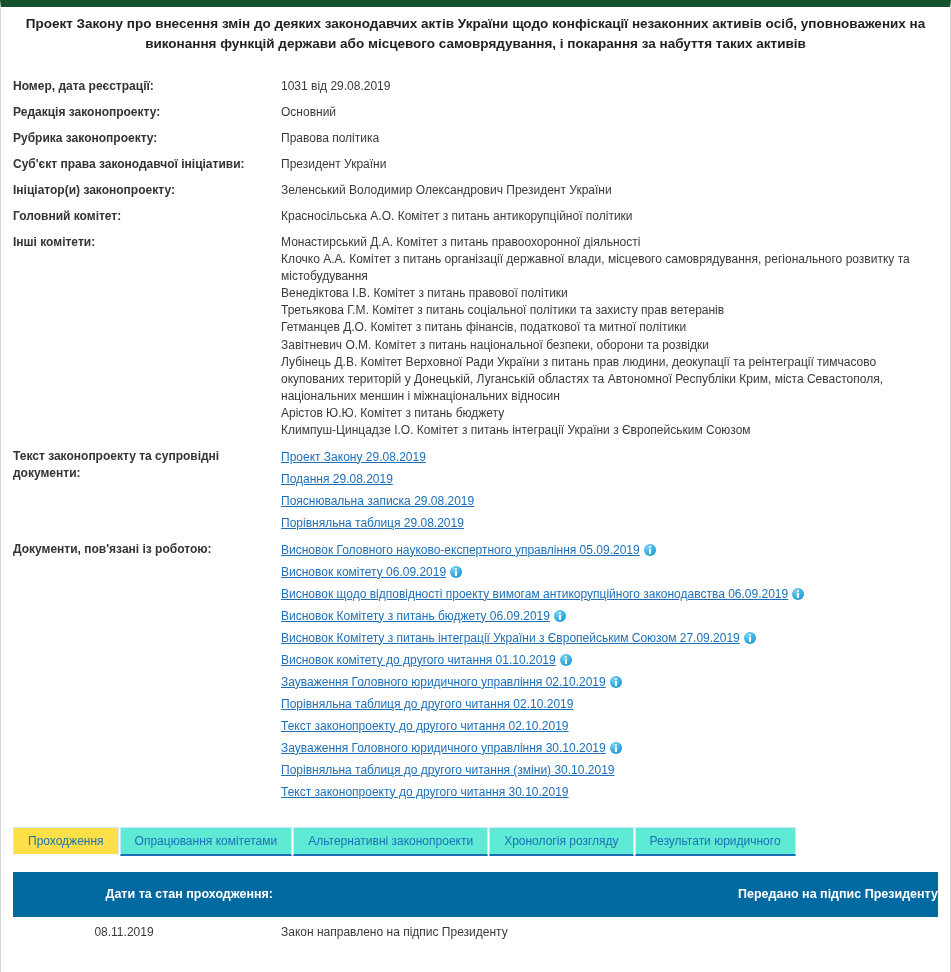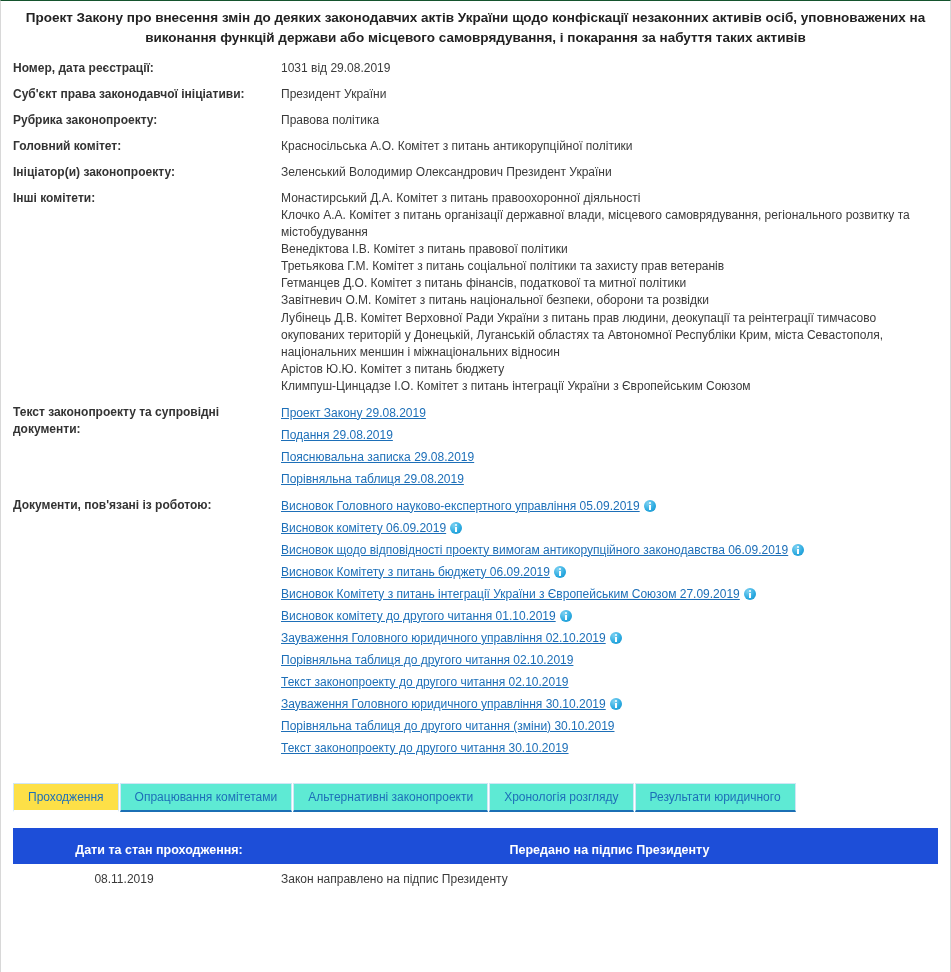--- a/index.html
+++ b/index.html
@@ -13,42 +13,42 @@
     overflow: hidden;
     font-family: "Liberation Sans", sans-serif;
     font-size: 12px;
     color: #333333;
   }
   .page {
     width: 951px;
     height: 972px;
     position: relative;
     box-sizing: border-box;
-    border-top: 1px solid #14532d;
+    border-top: 7px solid #14532d;
     border-left: 1px solid #d8d8d8;
     border-right: 1px solid #d8d8d8;
     background: #ffffff;
   }
 
   
   .doc-title {
     font-size: 13.5px;
     font-weight: bold;
     color: #222222;
     text-align: center;
     line-height: 1.45;
     padding: 7px 12px 0 12px;
     margin: 0;
   }
 
   
   .info-table {
     width: 100%;
     border-collapse: collapse;
-    margin-top: 13px;
+    margin-top: 25px;
   }
   .info-table td {
     vertical-align: top;
     padding: 0 0 9px 0;
     font-size: 12px;
     line-height: 1.42;
   }
   .info-label {
     width: 268px;
     padding-left: 12px !important;
@@ -141,26 +141,26 @@
   
   .status-wrap {
     margin: 16px 12px 0 12px;
   }
   .status-table {
     width: 100%;
     border-collapse: collapse;
     table-layout: fixed;
   }
   .status-table thead th {
-    background: #1d4ed8;
+    background: #0369a1;
     color: #ffffff;
     font-size: 12.5px;
     font-weight: bold;
-    text-align: center;
-    padding: 14px 0 5px 0;
+    text-align: right;
+    padding: 14px 0 14px 0;
     height: 17px;
   }
   .status-table thead th.th-date {
     width: 228px;
     padding-left: 32px;
   }
   .status-table thead th.th-state {
     padding-left: 8px;
   }
   .status-table tbody td {
@@ -185,34 +185,38 @@
 
   <h1 class="doc-title">Проект Закону про внесення змін до деяких законодавчих актів України щодо конфіскації незаконних активів осіб, уповноважених на виконання функцій держави або місцевого самоврядування, і покарання за набуття таких активів</h1>
 
   <table class="info-table">
     <tbody>
       <tr>
         <td class="info-label">Номер, дата реєстрації:</td>
         <td class="info-value">1031 від 29.08.2019</td>
       </tr>
       <tr>
+        <td class="info-label">Редакція законопроекту:</td>
+        <td class="info-value">Основний</td>
+      </tr>
+      <tr>
+        <td class="info-label">Рубрика законопроекту:</td>
+        <td class="info-value">Правова політика</td>
+      </tr>
+      <tr>
         <td class="info-label">Суб'єкт права законодавчої ініціативи:</td>
         <td class="info-value">Президент України</td>
       </tr>
       <tr>
-        <td class="info-label">Рубрика законопроекту:</td>
-        <td class="info-value">Правова політика</td>
+        <td class="info-label">Ініціатор(и) законопроекту:</td>
+        <td class="info-value">Зеленський Володимир Олександрович Президент України</td>
       </tr>
       <tr>
         <td class="info-label">Головний комітет:</td>
         <td class="info-value">Красносільська А.О. Комітет з питань антикорупційної політики</td>
-      </tr>
-      <tr>
-        <td class="info-label">Ініціатор(и) законопроекту:</td>
-        <td class="info-value">Зеленський Володимир Олександрович Президент України</td>
       </tr>
       <tr>
         <td class="info-label">Інші комітети:</td>
         <td class="info-value" id="other-committees">
             <span class="vline">Монастирський Д.А. Комітет з питань правоохоронної діяльності</span>
             <span class="vline">Клочко А.А. Комітет з питань організації державної влади, місцевого самоврядування, регіонального розвитку та містобудування</span>
             <span class="vline">Венедіктова І.В. Комітет з питань правової політики</span>
             <span class="vline">Третьякова Г.М. Комітет з питань соціальної політики та захисту прав ветеранів</span>
             <span class="vline">Гетманцев Д.О. Комітет з питань фінансів, податкової та митної політики</span>
             <span class="vline">Завітневич О.М. Комітет з питань національної безпеки, оборони та розвідки</span>

